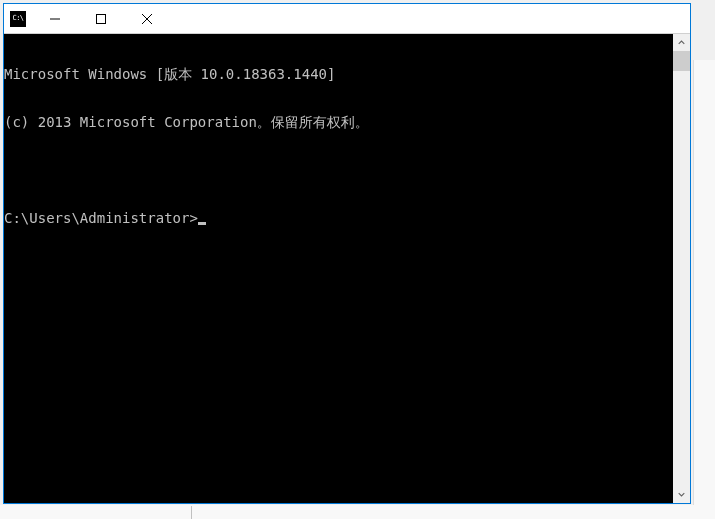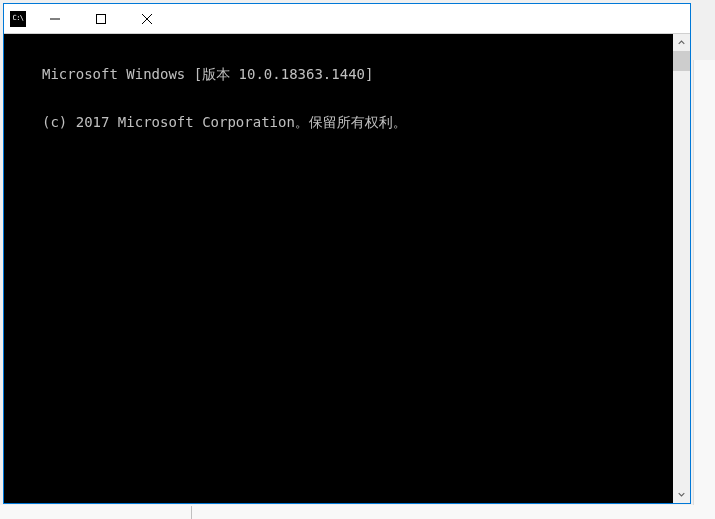--- a/index.html
+++ b/index.html
@@ -89,21 +89,20 @@
       color: #c0c0c0;
       font-family: "NSimSun", "SimSun", "Consolas", monospace;
       font-size: 14px;
       line-height: 16px;
       padding: 0;
       white-space: pre;
       overflow: hidden;
     }
     .console-line {
       min-height: 16px;
-      padding-left: 38px;
     }
     .prompt-line {
       display: flex;
     }
     .cursor {
       display: inline-block;
       width: 8px;
       height: 3px;
       background: #c0c0c0;
       vertical-align: bottom;
@@ -202,22 +201,23 @@
         <svg viewBox="0 0 10 10">
             <line x1="0" y1="0" x2="10" y2="10" stroke="#000" stroke-width="1"></line>
             <line x1="10" y1="0" x2="0" y2="10" stroke="#000" stroke-width="1"></line>
           </svg>
       </button>
     </div>
   </div>
   <div class="console-wrapper">
     <div class="console">
       <div class="console-line">Microsoft Windows [版本 10.0.18363.1440]</div>
-      <div class="console-line">(c) 2017 Microsoft Corporation。保留所有权利。</div>
+      <div class="console-line">(c) 2013 Microsoft Corporation。保留所有权利。</div>
       <div class="console-line"></div>
+      <div class="console-line prompt-line"><span>C:\Users\Administrator&gt;</span><span class="cursor"></span></div>
     </div>
     <div class="scrollbar-vertical">
       <div class="scroll-arrow">
         <svg viewBox="0 0 10 10">
             <path d="M1 7 L5 3 L9 7" fill="none" stroke="#606060" stroke-width="1.5"></path>
           </svg>
       </div>
       <div class="scroll-track">
         <div class="scroll-thumb"></div>
       </div>

